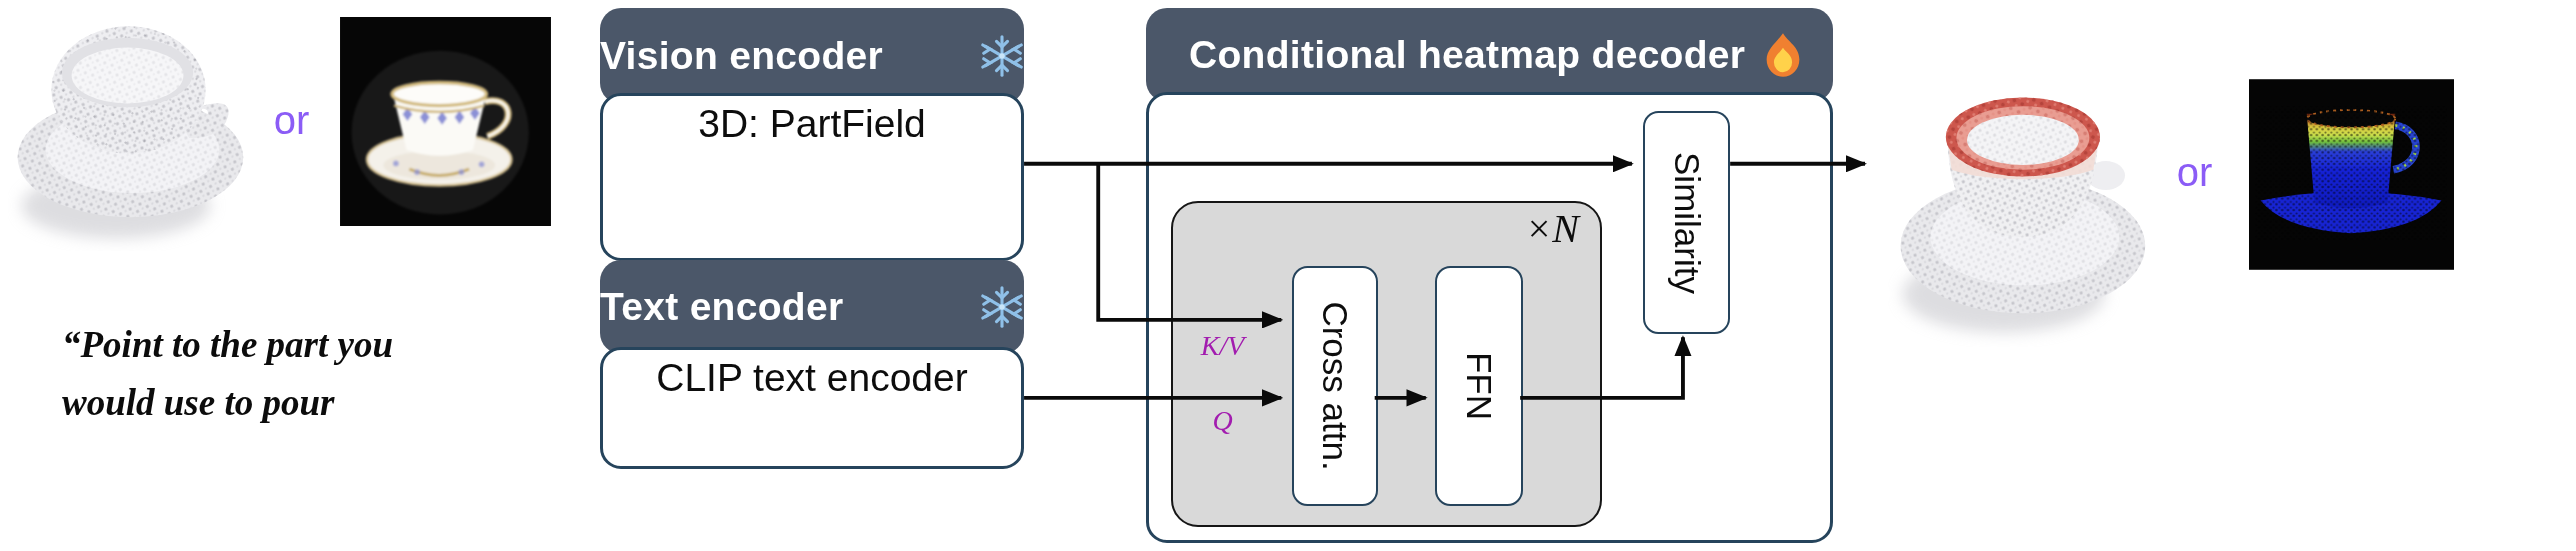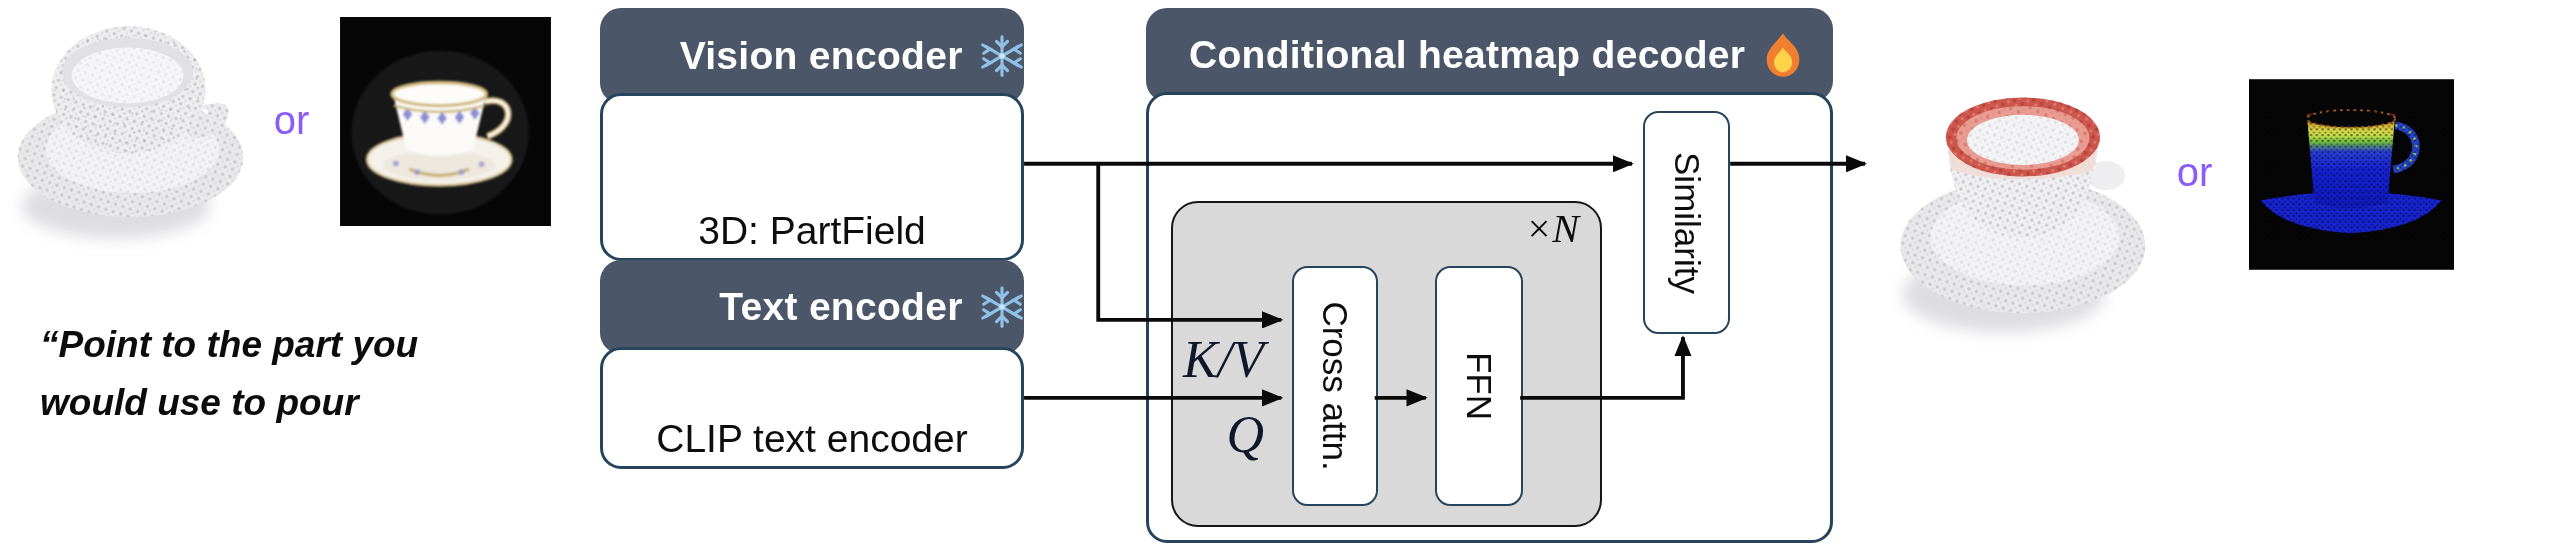--- a/index.html
+++ b/index.html
@@ -6,43 +6,43 @@
   .canvas{
     position:relative;width:2576px;height:551px;background:#ffffff;
     font-family:"Liberation Sans",sans-serif;overflow:hidden;color:#111;
   }
   .abs{position:absolute;}
   
   .panel{position:absolute;}
   .panel-header{
     position:absolute;left:0;top:0;right:0;
     background:#4b5769;border-radius:21px;color:#fff;
-    display:flex;align-items:center;justify-content:flex-end;gap:17.3px;
-    font-size:39px;font-weight:600;letter-spacing:0.3px;padding-left:46px;
+    display:flex;align-items:center;justify-content:space-between;gap:17.3px;
+    font-size:39px;font-weight:600;letter-spacing:0.3px;
   }
   .panel-header.left-align{justify-content:flex-start;padding-left:43px;}
   .panel-body{
     position:absolute;background:#fff;border:3.9px solid #26445c;border-radius:21px;
     box-sizing:border-box;
   }
-  .enc-body-text{display:flex;flex-direction:column;align-items:center;justify-content:flex-end;
+  .enc-body-text{display:flex;flex-direction:column;align-items:center;justify-content:flex-start;
     width:100%;height:100%;font-size:39px;line-height:55px;color:#0d0d0d;}
   
   .graybox{
     position:absolute;background:#d9d9d9;border:2.9px solid #161616;border-radius:27px;
     box-sizing:border-box;
   }
   .nodebox{
     position:absolute;background:#fff;border:2.9px solid #26445c;border-radius:15.4px;
     box-sizing:border-box;display:flex;align-items:center;justify-content:center;
   }
   .vtext{transform:rotate(90deg);white-space:nowrap;font-size:35px;color:#0d0d0d;font-weight:500;}
   .mathlbl{
     position:absolute;font-family:"Liberation Serif",serif;font-style:italic;
-    font-size:52px;color:#0f172a;text-align:right;
+    font-size:28px;color:#a21caf;text-align:center;
   }
   .repeat-lbl{
     position:absolute;top:1.9px;right:21px;font-family:"Liberation Serif",serif;
     font-style:italic;font-size:40px;color:#0d0d0d;
   }
   .or-label{position:absolute;font-size:40px;font-weight:500;color:#8b5cf6;text-align:center;}
   .quote{
     position:absolute;font-size:37px;line-height:58px;font-style:italic;font-weight:600;
     color:#0c0c0c;
   }
@@ -112,21 +112,21 @@
       <path d="M72,158 Q103,171 134,158" stroke="#c7ad6a" stroke-width="3" fill="none"></path>
       <g fill="#8b90d6" opacity="0.75">
         <circle cx="58" cy="152" r="3"></circle>
           <circle cx="80" cy="161" r="3"></circle>
         <circle cx="126" cy="161" r="3"></circle>
           <circle cx="147" cy="153" r="3"></circle>
       </g>
     </g>
   </svg>
 
-  <div class="quote" style="left:40px;top:316px;width:405px;">
+  <div class="quote" style="left:62px;top:316px;width:405px;font-family:Liberation Serif, serif;">
     <div>“Point to the part you</div>
     <div>would use to pour</div>
   </div>
 
   <div class="panel" style="left:600px;top:7.7px;width:424px;height:252px;">
     <div class="panel-header" style="height:96px;">
       <span>Vision encoder</span>
       <svg width="44" height="44" viewBox="0 0 48 48">
         <g fill="none" stroke="#8fc0e8" stroke-width="3.4" stroke-linecap="round">
           <path d="M24 3 V45"></path>

